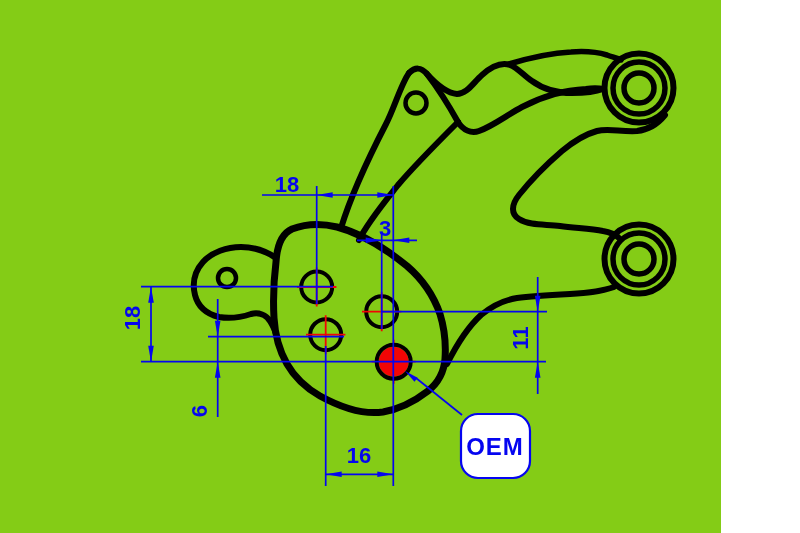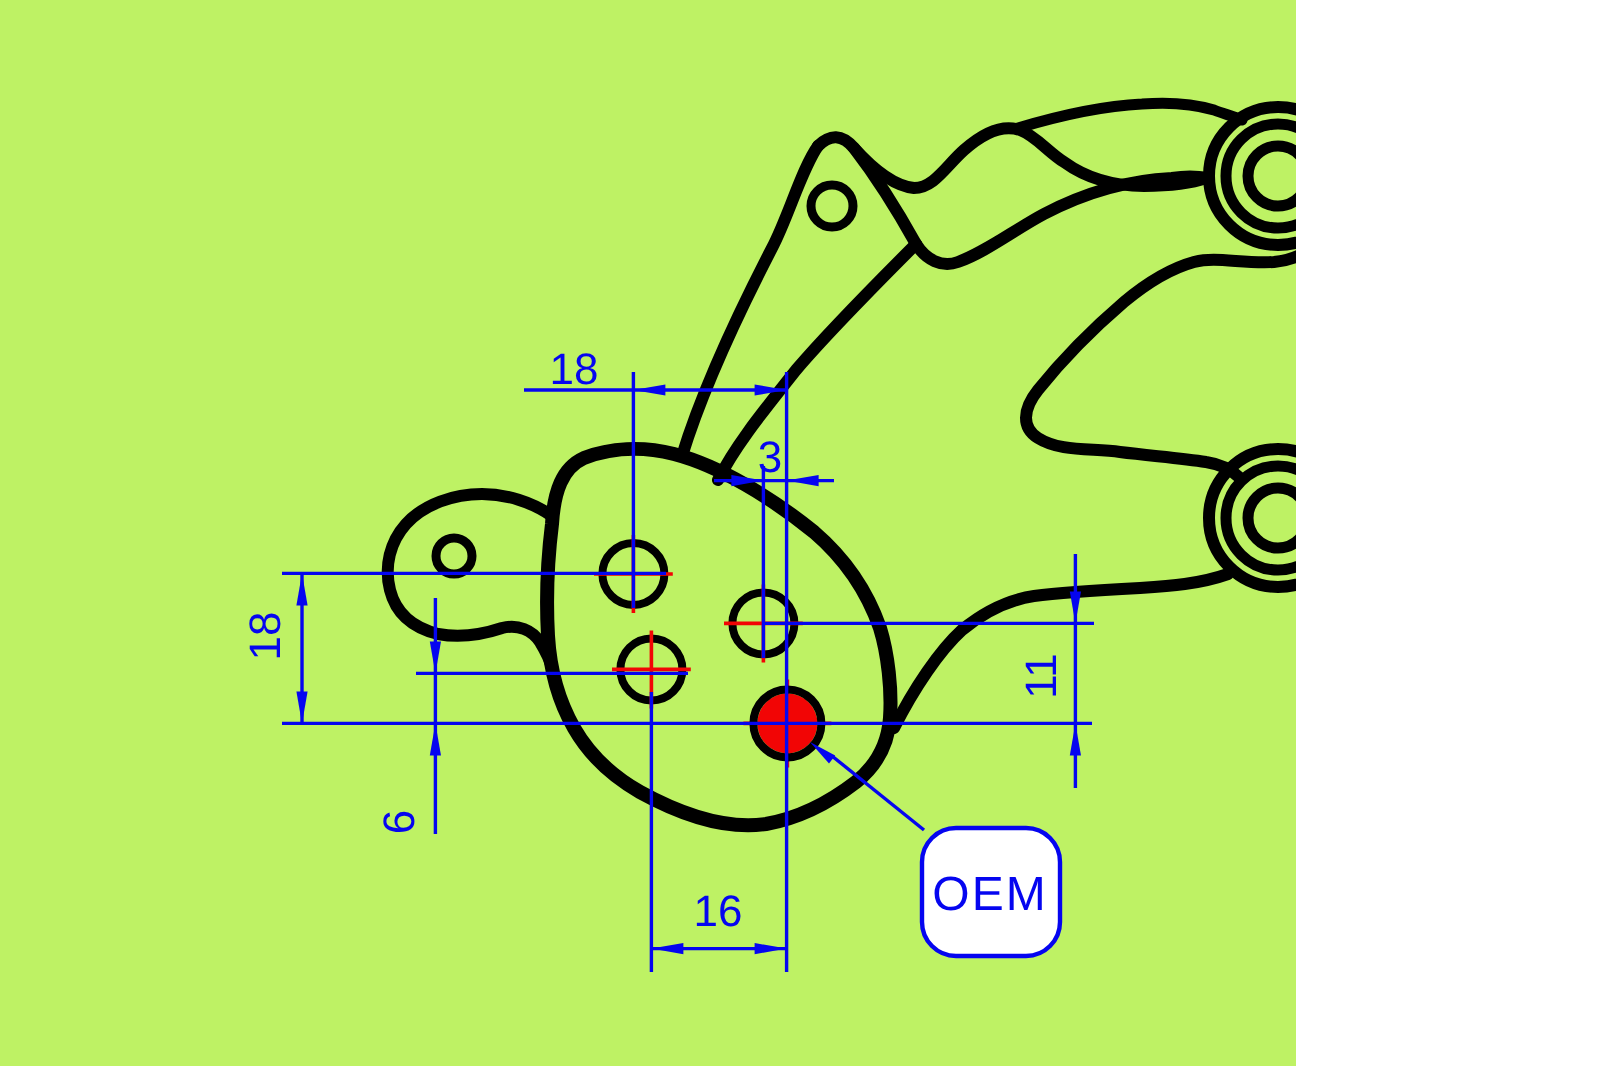--- a/index.html
+++ b/index.html
@@ -1,17 +1,17 @@
 <!DOCTYPE html>
 <html><head>
 <meta charset="utf-8">
 <style>
   html,body{margin:0;padding:0;background:#ffffff;}
-  .stage{position:relative;width:648px;height:533px;background:#bef264;overflow:hidden;
-         font-family:"Liberation Sans",sans-serif;}
+  .stage{position:relative;width:721px;height:533px;background:#84cc16;overflow:hidden;
+         font-family:"Liberation Sans",sans-serif;font-weight:bold;}
   svg{display:block;}
   .k{stroke:#000000;fill:none;stroke-linecap:round;stroke-linejoin:round;}
   .b{stroke:#0505f0;fill:none;stroke-width:1.7;}
   .bf{fill:#0505f0;stroke:none;}
   .r{stroke:#f20505;fill:none;stroke-width:1.8;}
   text{font-family:"Liberation Sans",sans-serif;fill:#0505f0;}
   .dimtxt{font-size:22px;}
   .oemtxt{font-size:24px;letter-spacing:1px;}
 </style>
 </head>

